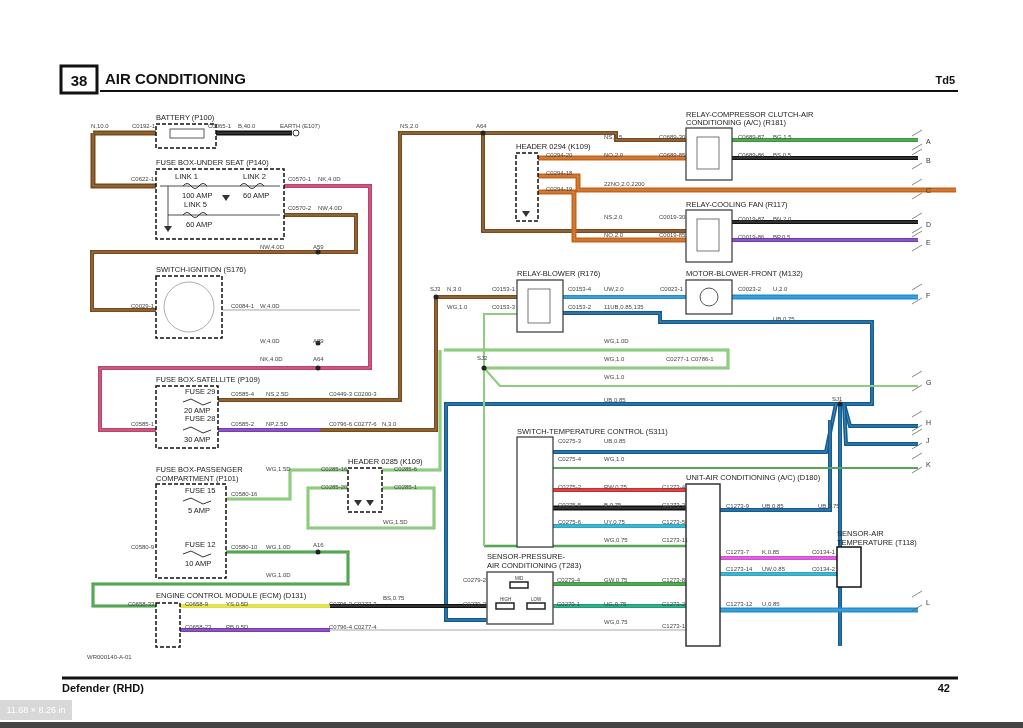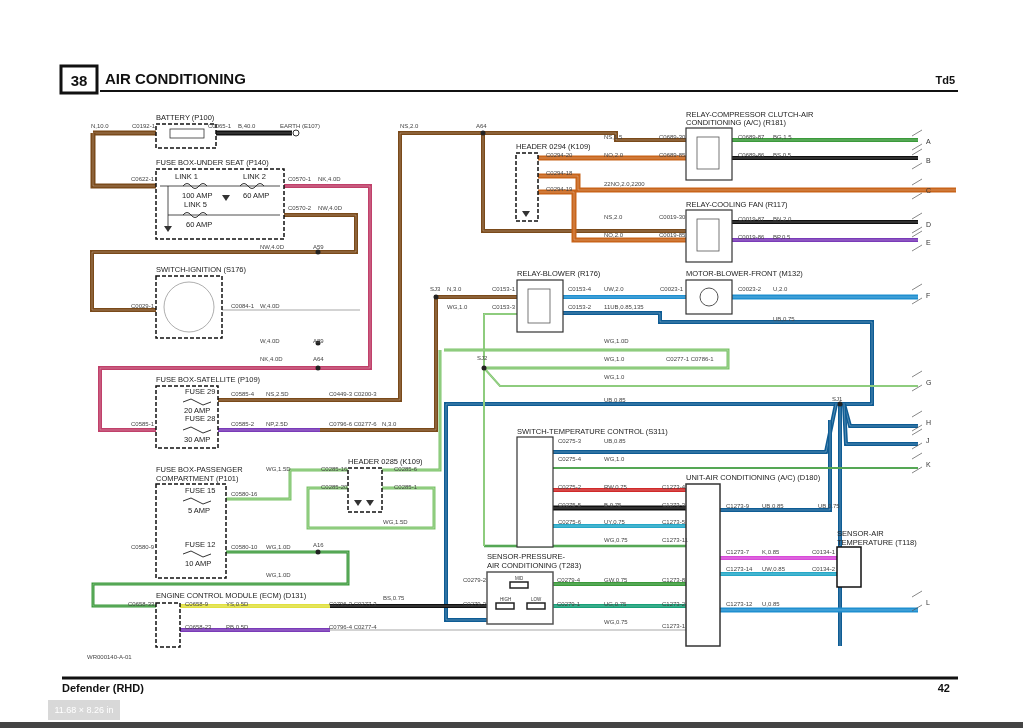--- a/index.html
+++ b/index.html
@@ -3,21 +3,21 @@
 <meta charset="utf-8">
 <style>
   html,body{margin:0;padding:0;}
   body{width:1023px;height:728px;background:#ffffff;position:relative;overflow:hidden;font-family:"Liberation Sans",sans-serif;}
   #diagram{position:absolute;left:0;top:0;}
   .t{font-family:"Liberation Sans",sans-serif;fill:#333;}
   .lbl{font-size:6px;fill:#444;}
   .comp{font-size:7.5px;fill:#222;}
   .big{font-size:15px;font-weight:bold;fill:#111;}
   .foot{font-size:11px;font-weight:bold;fill:#111;}
-  #size-badge{position:absolute;left:0;top:700px;width:72px;height:20px;background:#d8d8d8;color:#fff;font-size:9px;line-height:20px;text-align:center;font-family:"Liberation Sans",sans-serif;margin-left:48px;}
+  #size-badge{position:absolute;left:0;top:700px;width:72px;height:20px;background:#d8d8d8;color:#fff;font-size:9px;line-height:20px;text-align:center;font-family:"Liberation Sans",sans-serif;}
   #bottom-bar{position:absolute;left:0;top:722px;width:1023px;height:6px;background:#444;}
 </style>
 </head>
 <body>
 
 <svg id="diagram" width="1023" height="728" viewBox="0 0 1023 728" xmlns="http://www.w3.org/2000/svg">
   <defs>
     <filter id="none"></filter>
   </defs>
 

